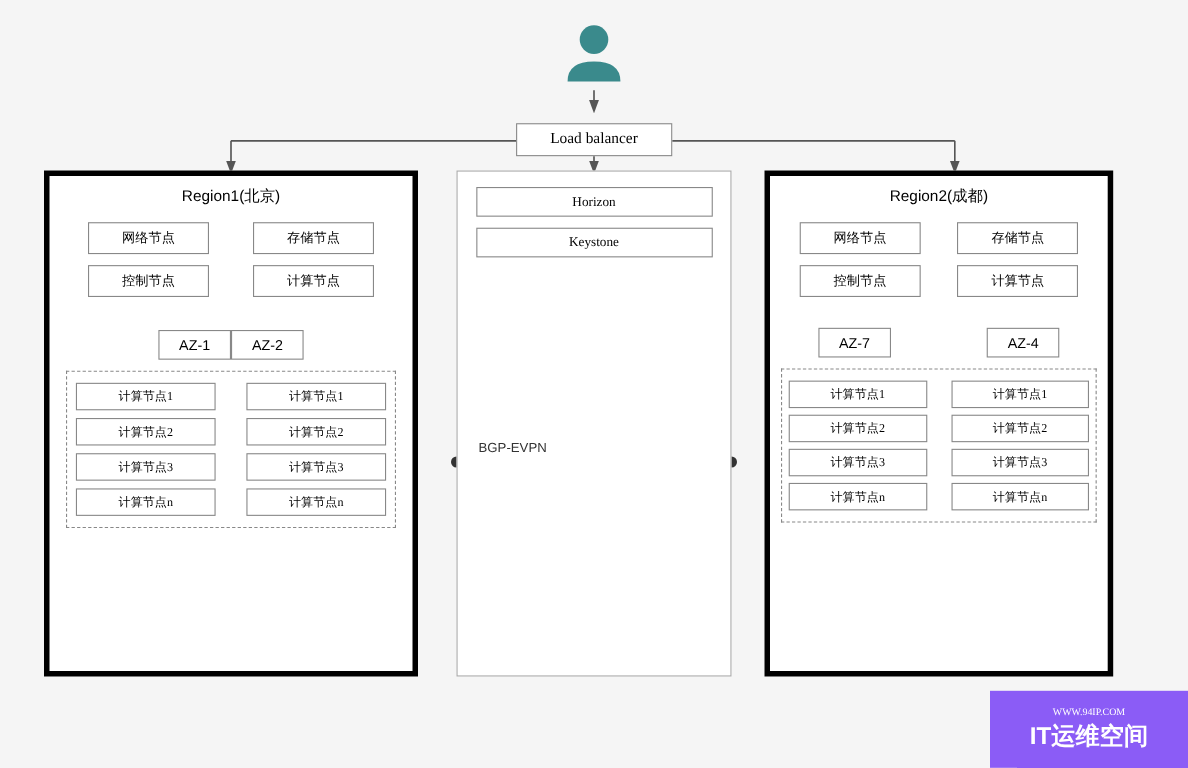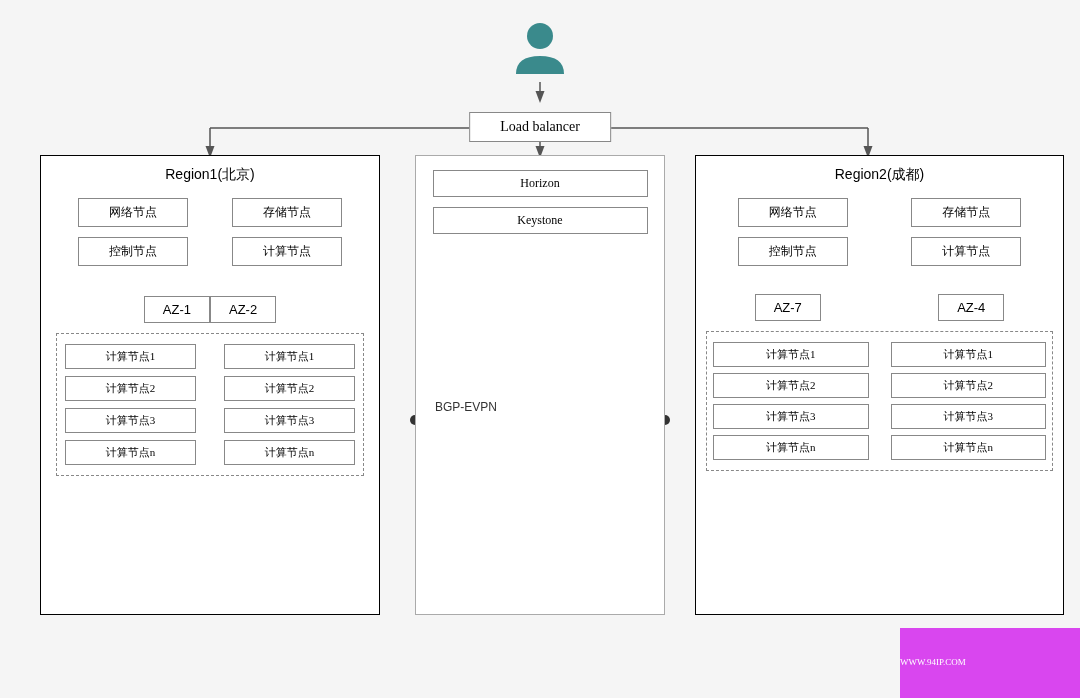--- a/index.html
+++ b/index.html
@@ -17,24 +17,25 @@
       background: #f5f5f5;
       position: relative;
     }
     
     .watermark {
       position: absolute;
       bottom: 0;
       right: 0;
       width: 180px;
       height: 70px;
-      background: #d946ef;
+      background: #8b5cf6;
       color: white;
       display: flex;
       flex-direction: column;
+      align-items: center;
       justify-content: center;
       font-size: 11px;
       z-index: 100;
     }
     .watermark .url { font-size: 9px; margin-bottom: 2px; }
     .watermark .brand { font-size: 22px; font-weight: bold; font-family: sans-serif; }
 
     
     .load-balancer {
       position: absolute;
@@ -55,21 +56,21 @@
       top: 0;
       left: 0;
       width: 1080px;
       height: 698px;
       pointer-events: none;
     }
 
     
     .region-box {
       position: absolute;
-      border: 1px solid #000000;
+      border: 5px solid #000000;
       background: white;
     }
 
     
     .region1 {
       top: 155px;
       left: 40px;
       width: 340px;
       height: 460px;
     }
@@ -80,21 +81,21 @@
       left: 415px;
       width: 250px;
       height: 460px;
       border: 1px solid #aaa;
       background: white;
     }
     
     .region2 {
       top: 155px;
       left: 695px;
-      width: 369px;
+      width: 317px;
       height: 460px;
     }
 
     .region-title {
       text-align: center;
       font-size: 14px;
       margin-top: 10px;
       margin-bottom: 14px;
       font-family: sans-serif;
     }
@@ -346,15 +347,16 @@
         <div class="region2-compute-node"><span>计算节点1</span></div>
         <div class="region2-compute-node"><span>计算节点2</span></div>
         <div class="region2-compute-node"><span>计算节点3</span></div>
         <div class="region2-compute-node"><span>计算节点n</span></div>
       </div>
     </div>
   </div>
 
   <div class="watermark">
     <span class="url">WWW.94IP.COM</span>
+    <span class="brand">IT运维空间</span>
   </div>
 
 </div>
 
 </body></html>

